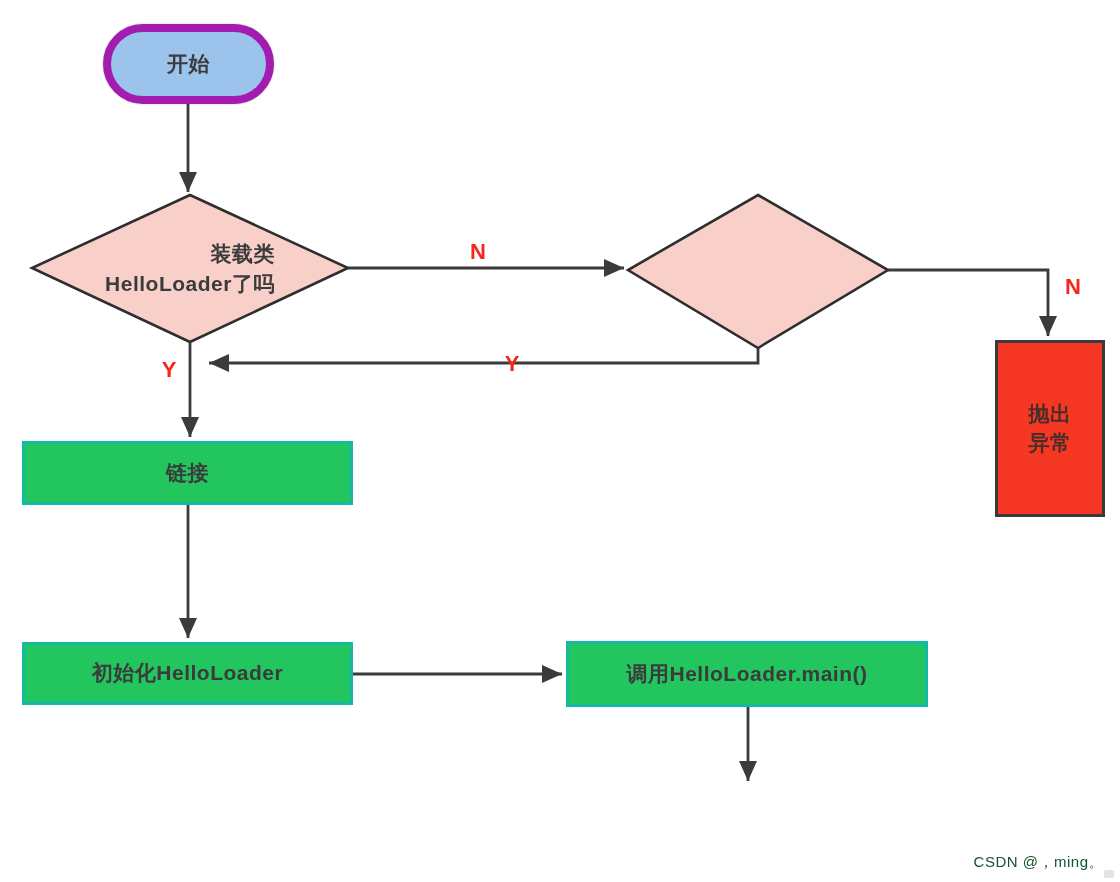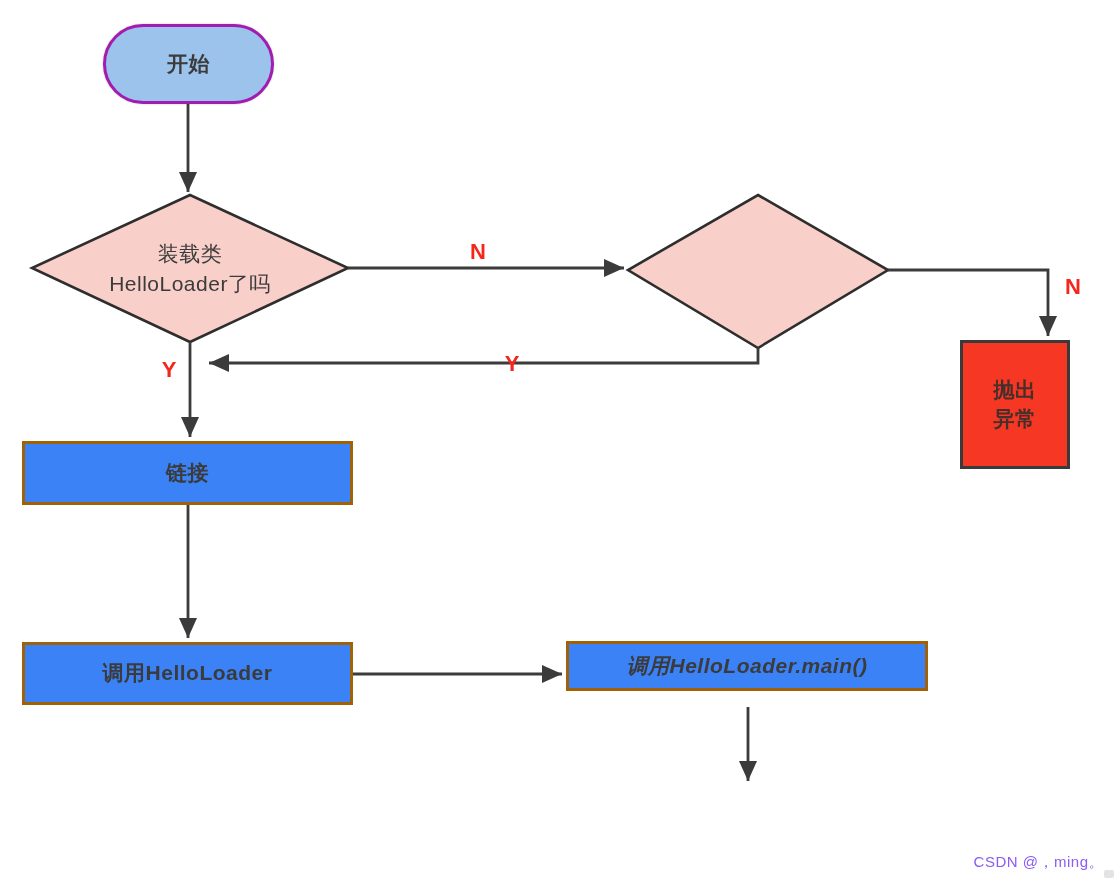--- a/index.html
+++ b/index.html
@@ -29,40 +29,40 @@
     font-weight: bold;
     font-size: 21px;
     color: #3b3b3b;
     white-space: pre-line;
     line-height: 1.35;
     box-sizing: border-box;
     letter-spacing: 0.5px;
   }
   .terminal {
     background: #9cc3ec;
-    border: 3px solid #a21caf;
+    border: 8px solid #a21caf;
     border-radius: 40px;
     box-shadow: 0 0 2px rgba(0,0,0,0.25);
   }
   .process {
-    background: #3b82f6;
-    border: 3px solid #a16207;
+    background: #22c55e;
+    border: 3px solid #14b8a6;
   }
   .error {
     background: #f63723;
     border: 3px solid #3a3a3a;
     color: #472e2a;
   }
   .diamond-label {
     position: absolute;
     display: flex;
     align-items: center;
     justify-content: center;
-    text-align: center;
-    font-weight: normal;
+    text-align: right;
+    font-weight: bold;
     font-size: 21px;
     color: #3b3b3b;
     white-space: pre-line;
     line-height: 1.4;
     letter-spacing: 0.5px;
   }
   .edge-label {
     position: absolute;
     width: 34px;
     height: 28px;
@@ -71,21 +71,21 @@
     justify-content: center;
     font-weight: bold;
     font-size: 22px;
     color: #f5261b;
   }
   .watermark {
     position: absolute;
     right: 16px;
     bottom: 10px;
     font-size: 15px;
-    color: #8b5cf6;
+    color: #14532d;
     letter-spacing: 0.5px;
   }
   .watermark-dot {
     position: absolute;
     right: 6px;
     bottom: 4px;
     width: 10px;
     height: 8px;
     background: #e3e3e3;
     border-radius: 2px;
@@ -114,28 +114,28 @@
     <path d="M188,505 L188,638" fill="none" stroke="#3b3b3b" stroke-width="2.8" marker-end="url(#arrow)"></path>
     <path d="M353,674 L562,674" fill="none" stroke="#3b3b3b" stroke-width="2.8" marker-end="url(#arrow)"></path>
     <path d="M748,707 L748,781" fill="none" stroke="#3b3b3b" stroke-width="2.8" marker-end="url(#arrow)"></path>
   </svg>
 
   <div class="node terminal" style="left:103px; top:24px; width:171px; height:80px;">开始</div>
 
   <div class="diamond-label" style="left:40px; top:196px; width:300px; height:145px;">装载类
 HelloLoader了吗</div>
 
-  <div class="node error" style="left:960px; top:340px; width:110px; height:129px;">抛出
+  <div class="node error" style="left:995px; top:340px; width:110px; height:177px;">抛出
 异常</div>
 
   <div class="node process" style="left:22px; top:441px; width:331px; height:64px;">链接</div>
 
-  <div class="node process" style="left:22px; top:642px; width:331px; height:63px;">调用HelloLoader</div>
+  <div class="node process" style="left:22px; top:642px; width:331px; height:63px;">初始化HelloLoader</div>
 
-  <div class="node process" style="left:566px; top:641px; width:362px; height:50px;font-style:italic;">调用HelloLoader.main()</div>
+  <div class="node process" style="left:566px; top:641px; width:362px; height:66px;">调用HelloLoader.main()</div>
 
 
   <div class="edge-label" style="left:461px; top:238px;">N</div>
   <div class="edge-label" style="left:1056px; top:273px;">N</div>
   <div class="edge-label" style="left:152px; top:356px;">Y</div>
   <div class="edge-label" style="left:495px; top:350px;">Y</div>
 
   <div class="watermark">CSDN @，ming。</div>
   <div class="watermark-dot"></div>
 

